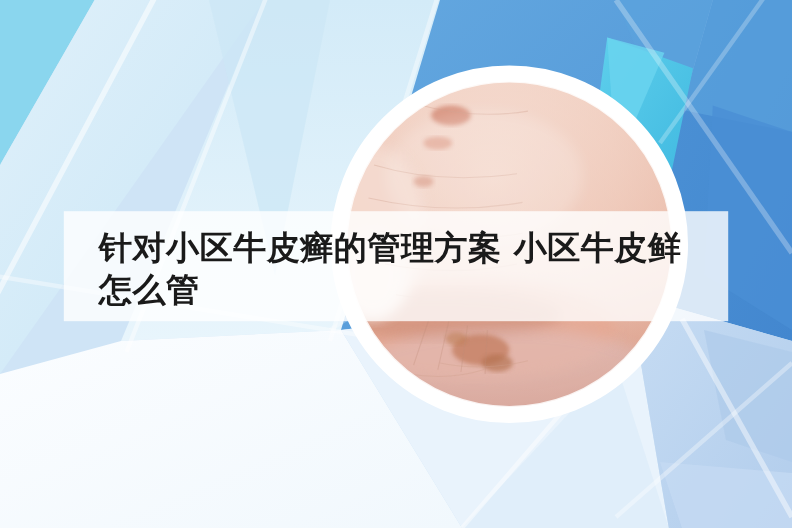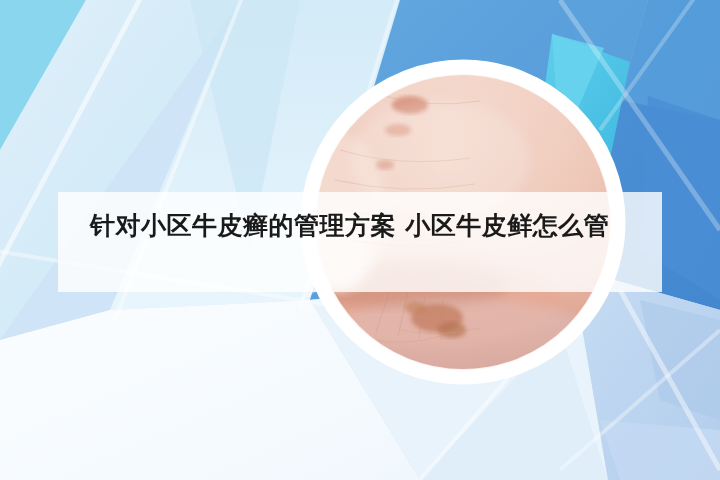--- a/index.html
+++ b/index.html
@@ -31,21 +31,21 @@
     top: 192px;
     width: 604px;
     height: 100px;
     background: rgba(255, 255, 255, 0.80);
     box-sizing: border-box;
     padding: 14px 20px 0 32px;
   }
   #title-text {
     margin: 0;
     font-family: "DejaVu Sans", "Liberation Sans", sans-serif;
-    font-size: 25px;
+    font-size: 30px;
     line-height: 39px;
     font-weight: 700;
     color: #1a1a1a;
     letter-spacing: 0.5px;
     white-space: normal;
     word-break: break-all;
   }
 </style>
 </head>
 <body>

